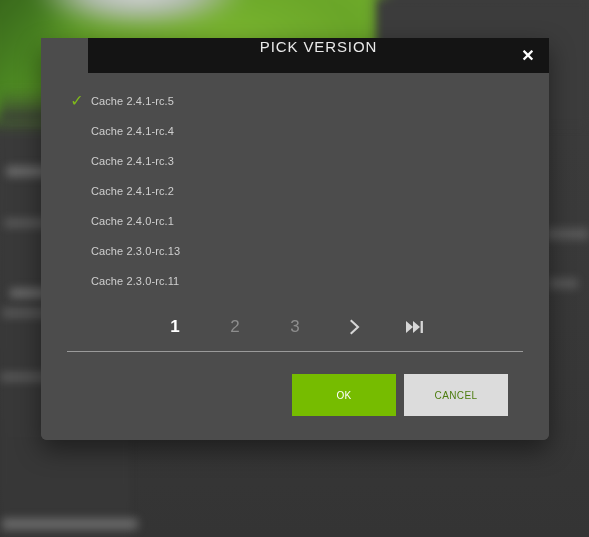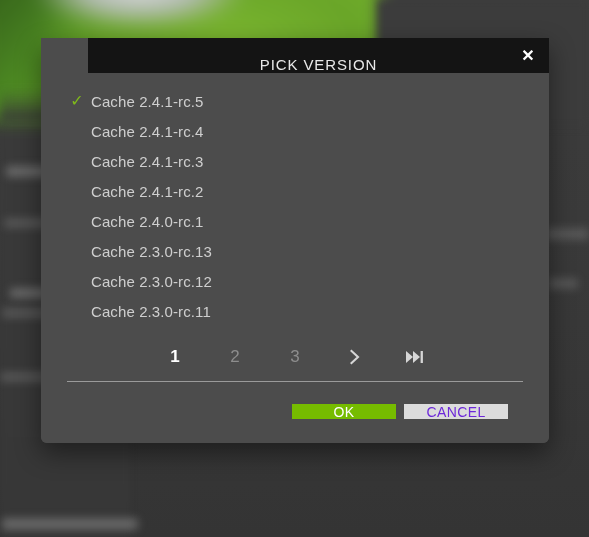--- a/index.html
+++ b/index.html
@@ -80,21 +80,21 @@
     width: 508px;
     border-radius: 0 0 6px 6px;
     background: #4c4c4c;
     box-shadow: 0 10px 26px rgba(0,0,0,0.45);
     overflow: hidden;
   }
   .titlebar {
     height: 35px;
     background: #141414;
     display: flex;
-    align-items: flex-end;
+    align-items: flex-start;
     justify-content: center;
     position: relative;
     margin-left: 47px;
   }
   .title-text {
     color: #e9e9e9;
     font-size: 15px;
     letter-spacing: 0.9px;
     font-weight: 400;
   }
@@ -141,21 +141,21 @@
     height: 16px;
     color: #7fba1a;
     font-size: 16px;
     line-height: 16px;
     display: flex;
     align-items: center;
     justify-content: center;
   }
   .version-label {
     color: #cfcfcf;
-    font-size: 15px;
+    font-size: 11px;
     letter-spacing: 0.1px;
   }
 
   
   .pagination {
     display: flex;
     align-items: center;
     justify-content: center;
     gap: 0px;
     height: 42px;
@@ -190,35 +190,35 @@
 
   
   .actions {
     display: flex;
     justify-content: flex-end;
     gap: 8px;
     padding: 22px 41px 24px 0;
   }
   .btn {
     min-width: 104px;
-    height: 15px;
+    height: 42px;
     border: none;
-    font-size: 14px;
+    font-size: 10px;
     letter-spacing: 0.4px;
     cursor: pointer;
     font-family: "Liberation Sans", sans-serif;
     padding: 0 4px;
   }
   .btn-ok {
     background: #76bc00;
     color: #ffffff;
   }
   .btn-cancel {
     background: #dcdcdc;
-    color: #6d28d9;
+    color: #4d7c0f;
   }
 </style>
 </head>
 <body>
 
 <div id="backdrop">
   <div class="bg-panel-dark"></div>
   <div class="bg-sidebar-band"></div>
   <div class="bg-photo"></div>
   <div class="bg-right-strip"></div>
@@ -255,23 +255,20 @@
           <span class="version-label">Cache 2.4.1-rc.3</span>
         </li>
         <li class="version-item">
           <span class="version-label">Cache 2.4.1-rc.2</span>
         </li>
         <li class="version-item">
           <span class="version-label">Cache 2.4.0-rc.1</span>
         </li>
         <li class="version-item">
           <span class="version-label">Cache 2.3.0-rc.13</span>
-        </li>
-        <li class="version-item">
-          <span class="version-label">Cache 2.3.0-rc.12</span>
         </li>
         <li class="version-item">
           <span class="version-label">Cache 2.3.0-rc.11</span>
         </li>
       </ul>
 
     <div class="pagination" id="pagination">
         <span class="page-btn active">1</span>
         <span class="page-btn">2</span>
         <span class="page-btn">3</span>

